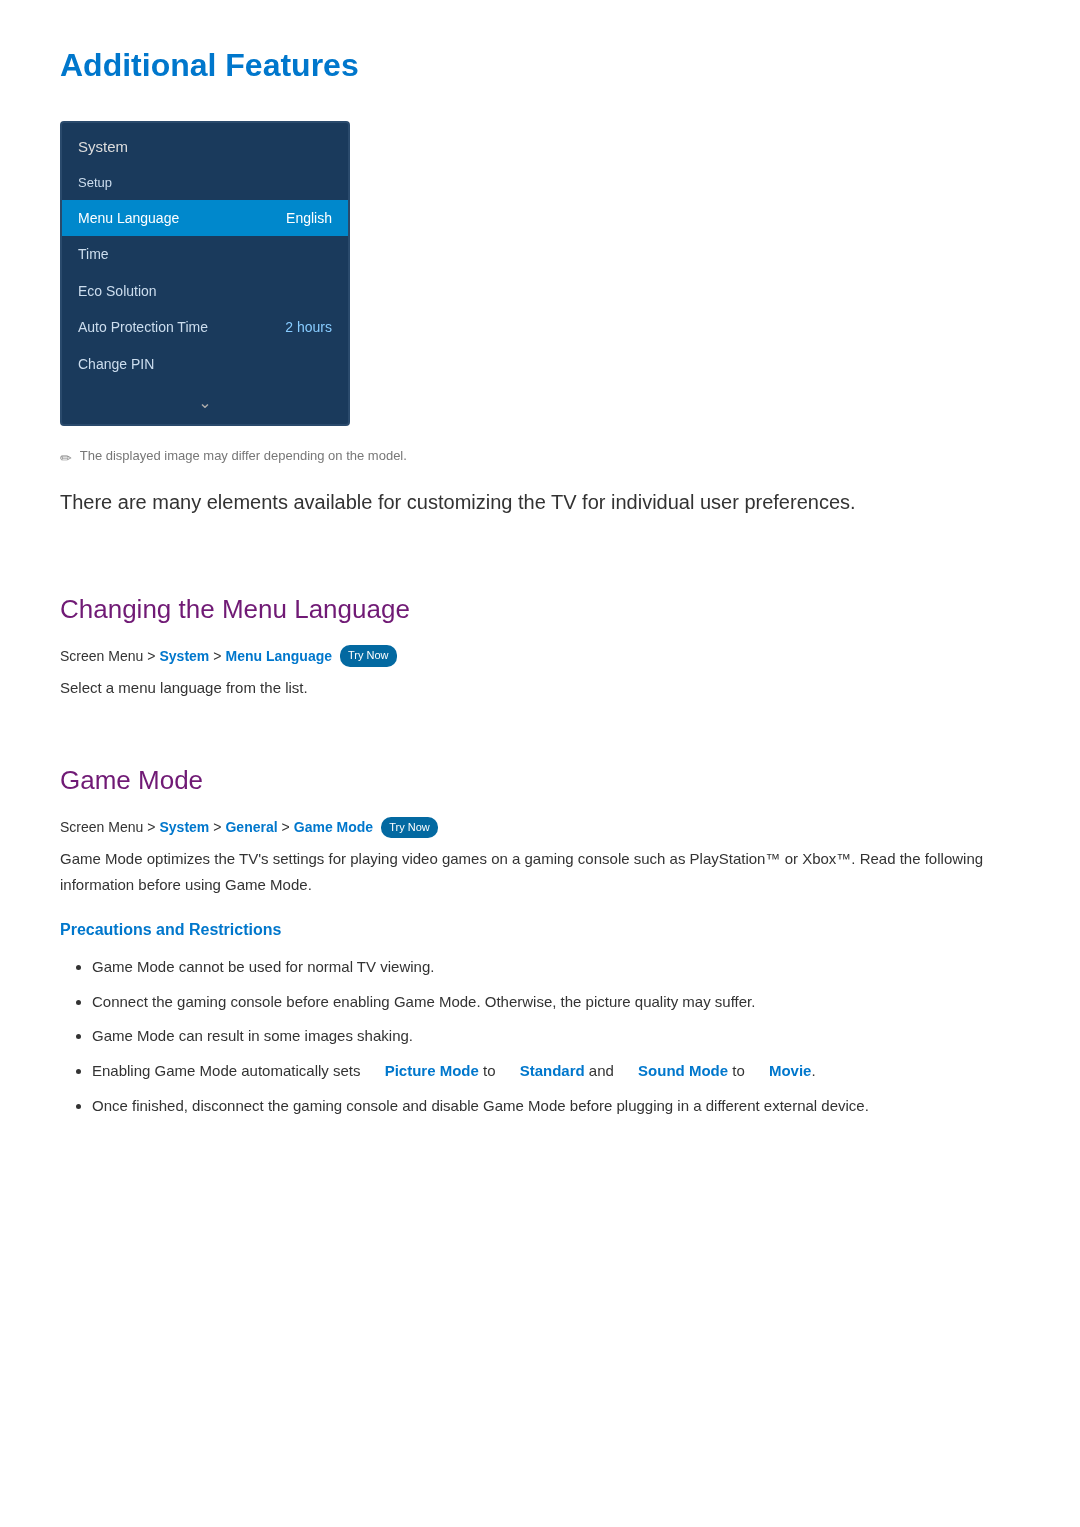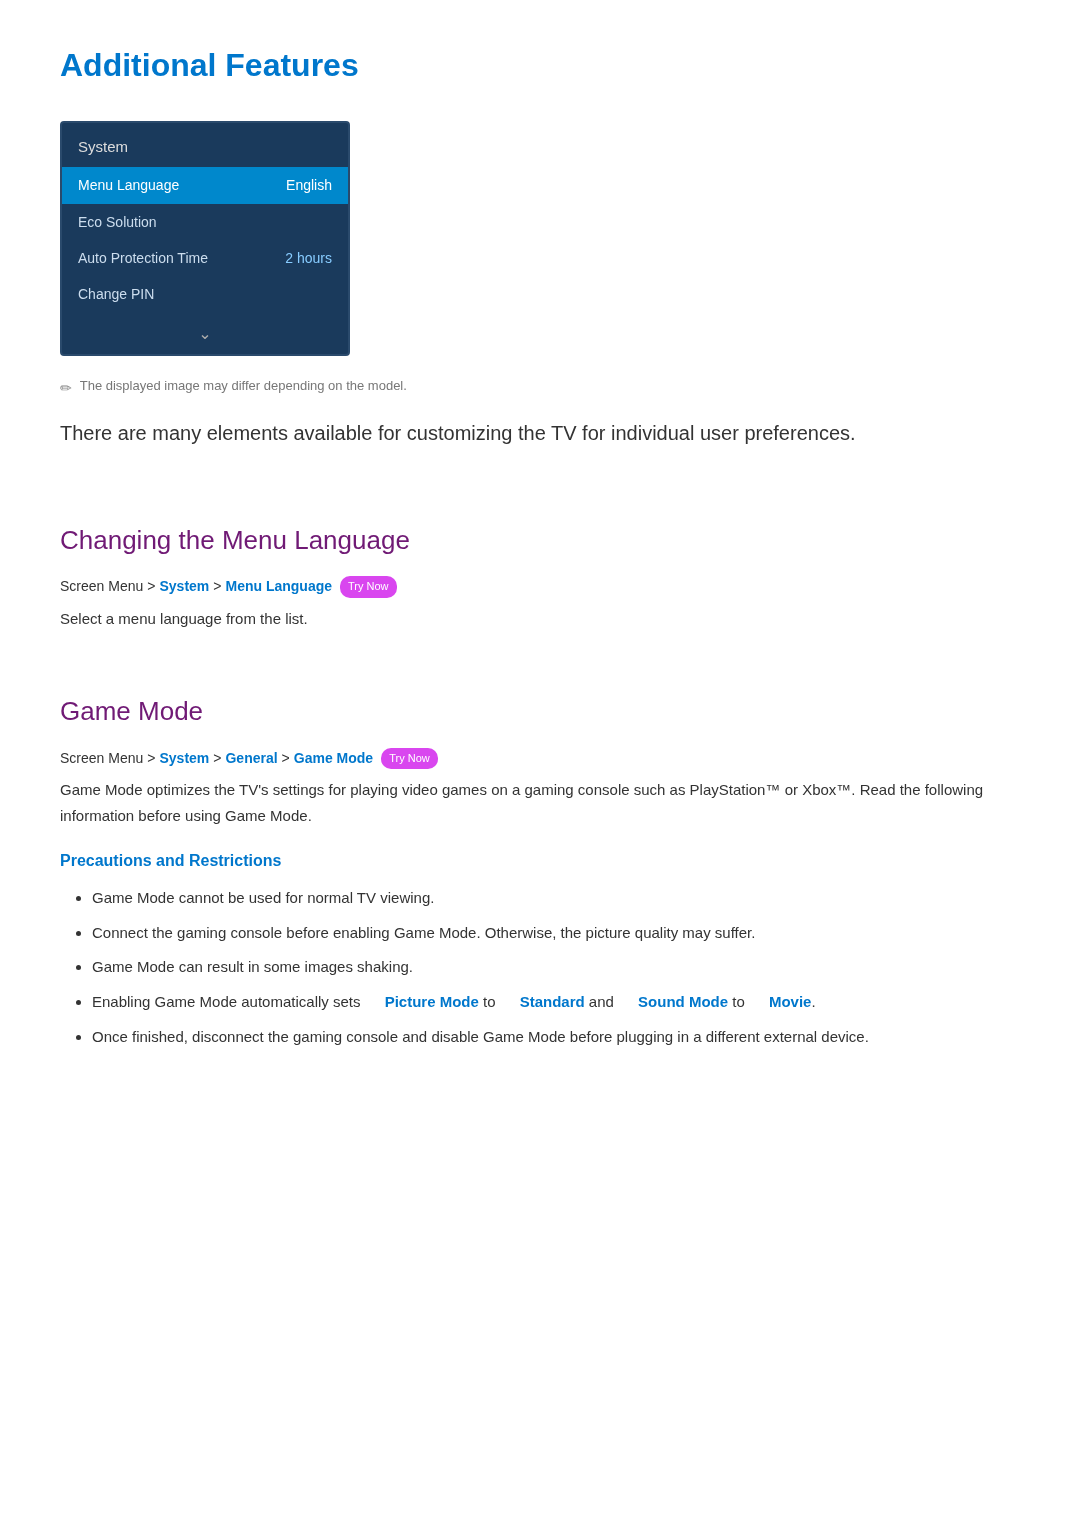--- a/index.html
+++ b/index.html
@@ -123,21 +123,21 @@
     .breadcrumb .link {
       color: #0077cc;
       font-weight: bold;
     }
     .breadcrumb .sep {
       color: #333333;
       margin: 0 2px;
     }
     .try-now-badge {
       display: inline-block;
-      background: #d946ef;
+      background: #0369a1;
       color: #ffffff;
       font-size: 11px;
       padding: 2px 8px;
       border-radius: 10px;
       margin-left: 6px;
       font-weight: normal;
       vertical-align: middle;
     }
 
     .section-body-text {
@@ -170,25 +170,29 @@
       height: 30px;
     }
   </style>
 </head>
 <body>
 
 <h1 class="page-title">Additional Features</h1>
 
 <div class="tv-menu">
   <div class="tv-menu-title">System</div>
+  <div class="tv-menu-setup">Setup</div>
   <div class="tv-menu-item highlighted">
     <span>Menu Language</span>
     <span class="item-value">English</span>
   </div>
   <div class="tv-menu-item">
+    <span>Time</span>
+  </div>
+  <div class="tv-menu-item">
     <span>Eco Solution</span>
   </div>
   <div class="tv-menu-item">
     <span>Auto Protection Time</span>
     <span class="item-value">2 hours</span>
   </div>
   <div class="tv-menu-item">
     <span>Change PIN</span>
   </div>
   <div class="tv-menu-chevron">⌄</div>

